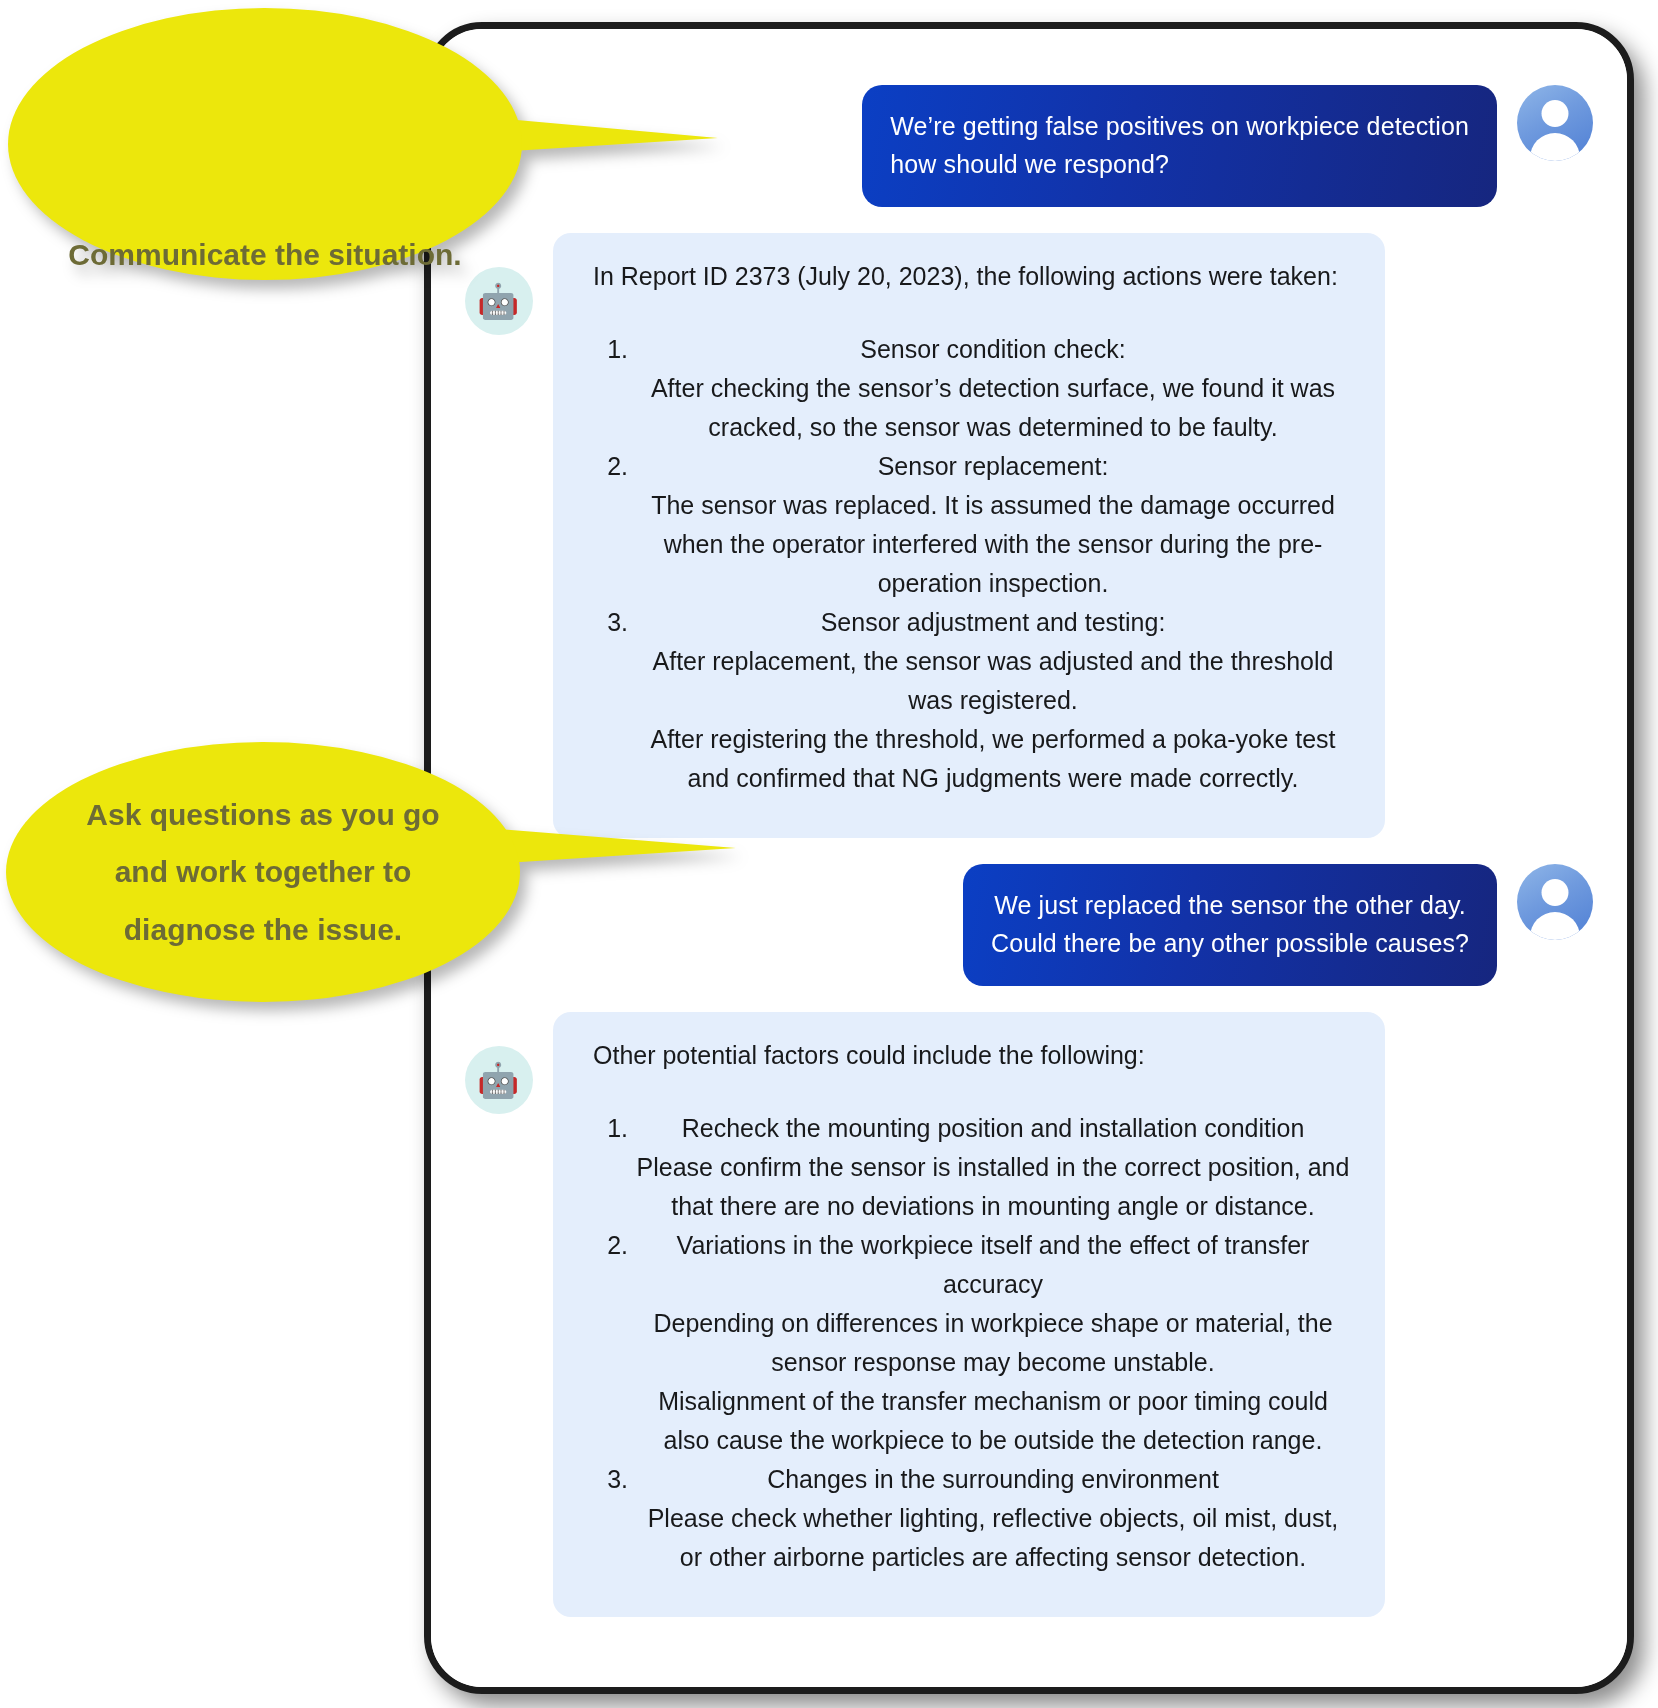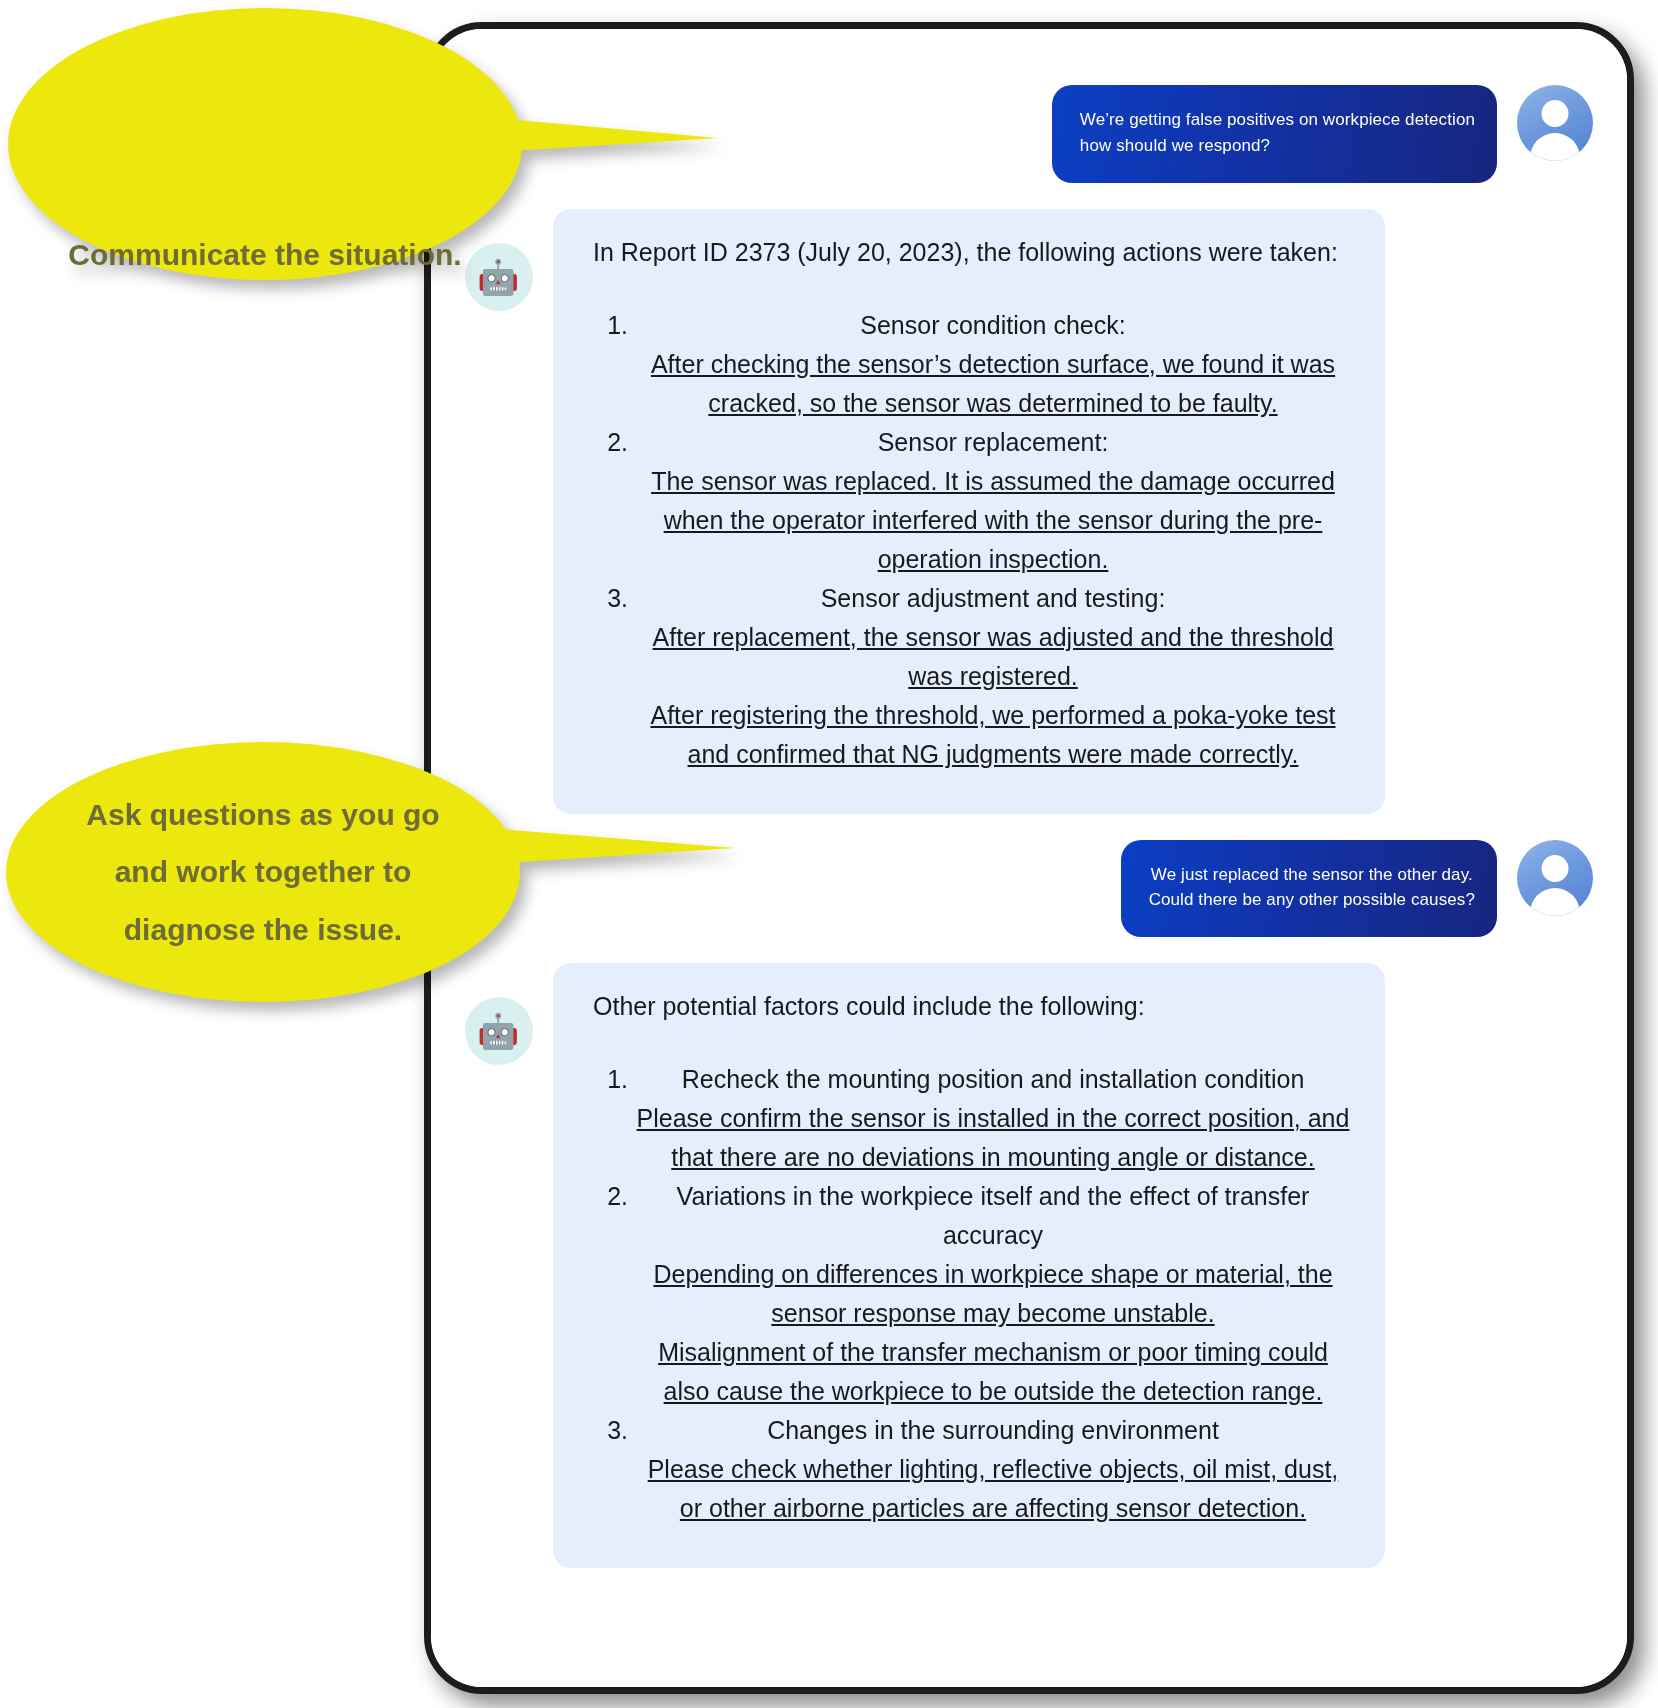--- a/index.html
+++ b/index.html
@@ -63,22 +63,22 @@
   .row.bot {
     justify-content: flex-start;
   }
 
   
   .bubble-user {
     max-width: 662px;
     background: linear-gradient(100deg, #0b3fc4 0%, #1232a8 42%, #16267f 100%);
     color: #ffffff;
     border-radius: 20px;
-    padding: 22px 22px 24px 28px;
-    font-size: 17px;
+    padding: 22px 28px 24px 28px;
+    font-size: 25px;
     line-height: 1.52;
     letter-spacing: .1px;
     box-sizing: border-box;
   }
   .bubble-user .line { white-space: nowrap; }
   .bubble-user.q2 { text-align: center; }
 
   
   .avatar-user {
     width: 76px;
@@ -147,21 +147,20 @@
     margin: 0;
     padding-left: 42px;
     list-style-position: outside;
     text-align: center;
   }
   .bubble-bot ol li {
     margin: 0 0 0 0;
   }
   .bubble-bot ol li .sub {
     display: block;
-    text-decoration: underline;
   }
 
   
   .callout {
     position: absolute;
     z-index: 40;
     filter: drop-shadow(7px 9px 7px rgba(0,0,0,0.28));
   }
   .callout .oval {
     position: relative;

